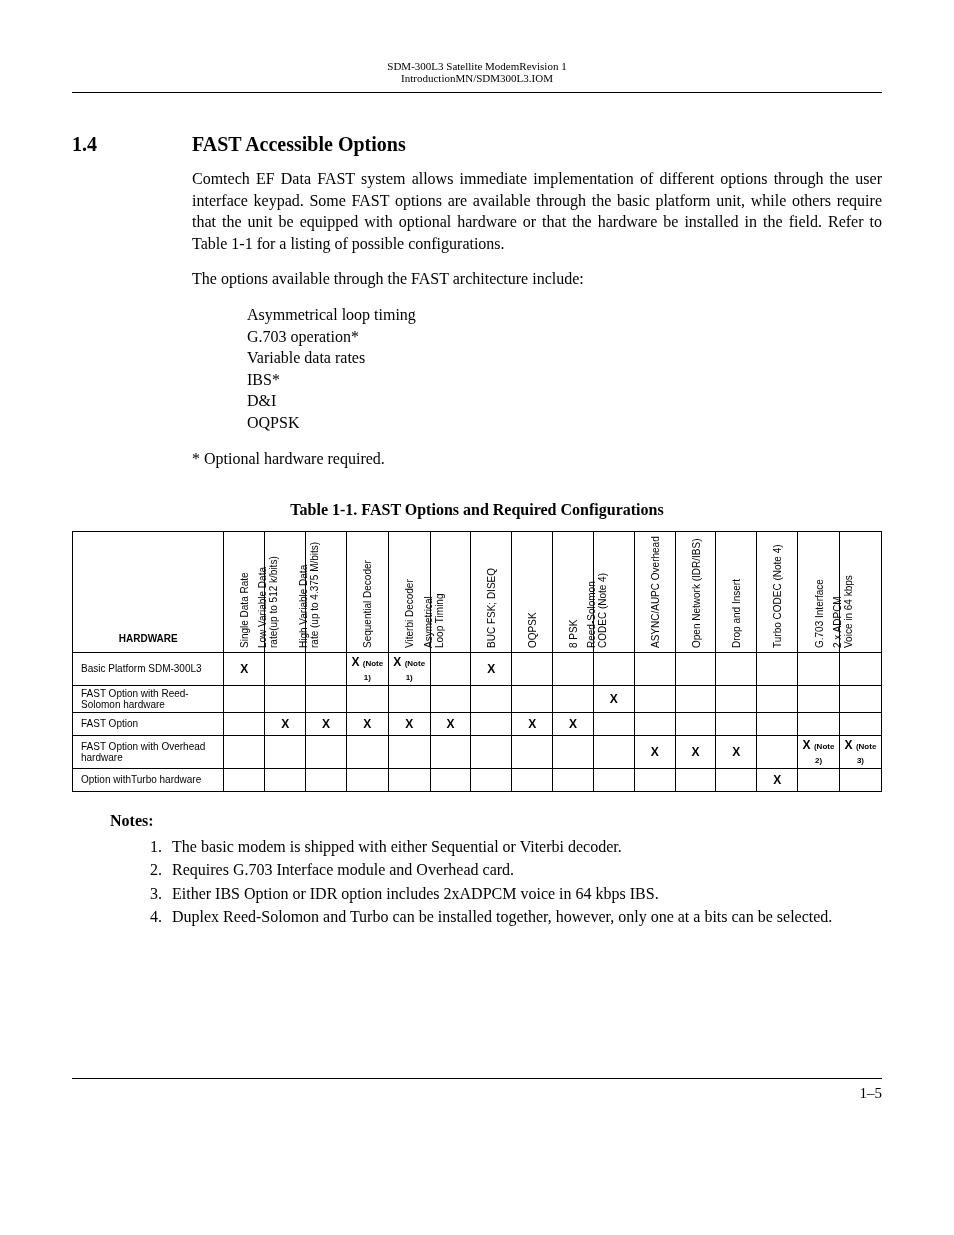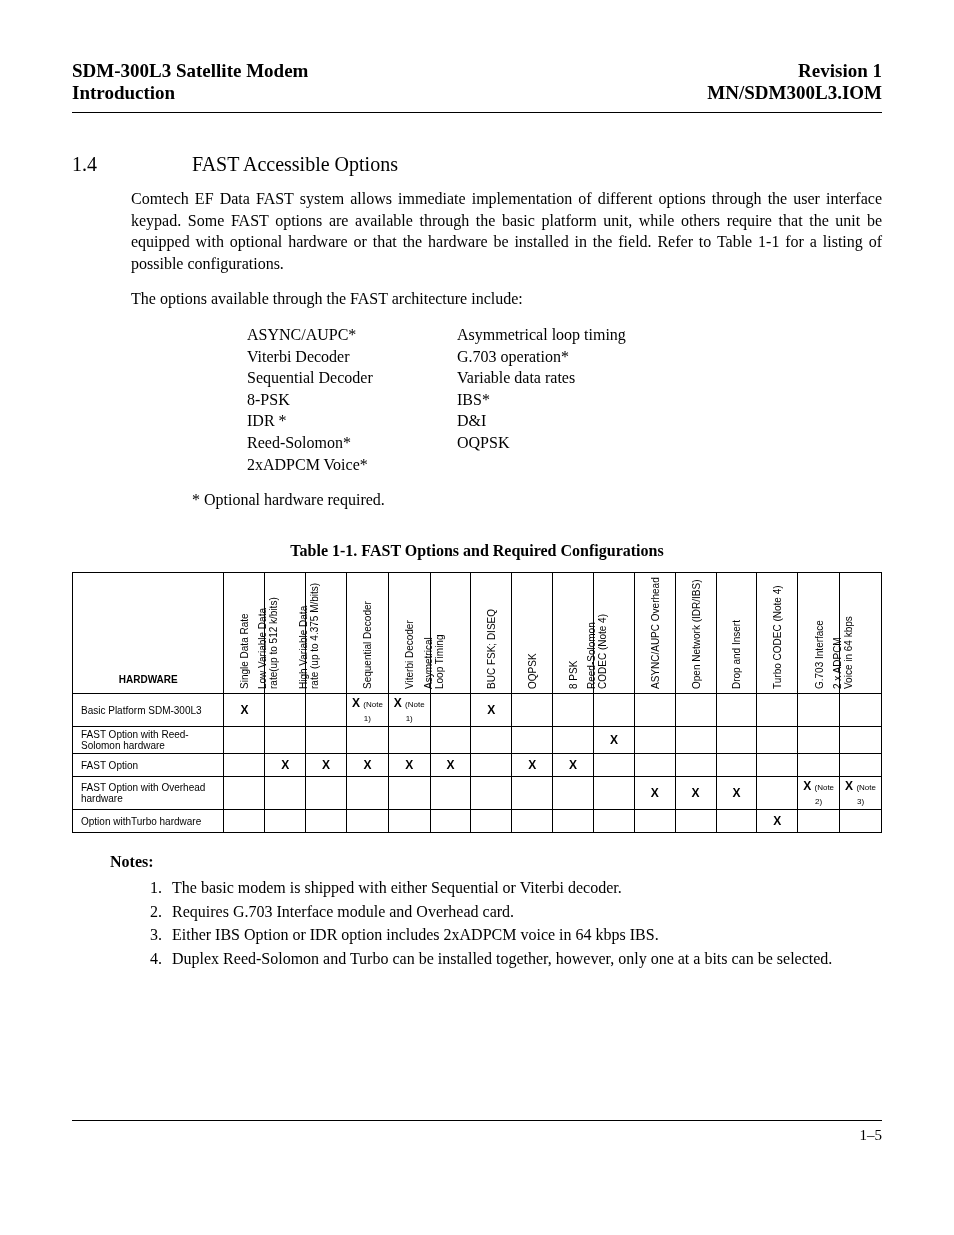--- a/index.html
+++ b/index.html
@@ -7,44 +7,43 @@
     font-size: 16px;
     color: #000;
     background: #fff;
     margin: 0;
     padding: 60px 72px 40px 72px;
     width: 954px;
     box-sizing: border-box;
   }
   .header-row {
     display: flex;
-    justify-content: space-between;
-    font-size: 19px;
-    font-weight: bold;
+    justify-content: center;
+    font-size: 11px;
   }
   .header-block { margin-bottom: 8px; }
   hr.rule {
     border: none;
     border-top: 1.5px solid #000;
     margin: 6px 0 18px 0;
   }
   hr.rule-bottom {
     border: none;
     border-top: 1px solid #000;
     margin: 6px 0 6px 0;
   }
   .section-heading {
     display: flex;
-    font-weight: normal;
+    font-weight: bold;
     font-size: 20px;
     margin: 40px 0 12px 0;
   }
   .sec-num { width: 120px; }
   .body-text {
-    margin-left: 59px;
+    margin-left: 120px;
     text-align: justify;
     line-height: 1.35;
   }
   .body-para { margin: 0 0 14px 0; }
   .two-col-list {
     margin-left: 175px;
     display: flex;
     margin-bottom: 14px;
   }
   .col { min-width: 210px; }
@@ -109,21 +108,21 @@
     font-size: 12px;
     height: 18px;
     vertical-align: middle;
   }
   table.options td.row-label {
     text-align: left;
     font-weight: normal;
     font-size: 10px;
     padding: 2px 8px;
   }
-  .cell-note { font-size: 8px; font-weight: normal; display:inline;margin-top:20px; }
+  .cell-note { font-size: 8px; font-weight: bold; display:inline;margin-top:20px; }
   .notes-block { margin-left: 38px; margin-top: 4px; }
   .notes-title { font-weight: bold; margin-bottom: 6px; }
   ol.notes-list {
     margin: 0 0 0 56px;
     padding: 0;
     line-height: 1.35;
   }
   ol.notes-list li { margin-bottom: 2px; padding-left: 6px; }
   .page-footer {
     text-align: right;
@@ -151,29 +150,20 @@
   <span class="sec-num">1.4</span>
   <span>FAST Accessible Options</span>
 </div>
 
 <div class="body-text">
   <p class="body-para">Comtech EF Data FAST system allows immediate implementation of different options through the user interface keypad. Some FAST options are available through the basic platform unit, while others require that the unit be equipped with optional hardware or that the hardware be installed in the field. Refer to Table 1-1 for a listing of possible configurations.</p>
   <p class="body-para">The options available through the FAST architecture include:</p>
 </div>
 
 <div class="two-col-list">
-  <div class="col" id="optcol1">
-      <div>ASYNC/AUPC*</div>
-      <div>Viterbi Decoder</div>
-      <div>Sequential Decoder</div>
-      <div>8-PSK</div>
-      <div>IDR *</div>
-      <div>Reed-Solomon*</div>
-      <div>2xADPCM Voice*</div>
-    </div>
   <div class="col" id="optcol2">
       <div>Asymmetrical loop timing</div>
       <div>G.703 operation*</div>
       <div>Variable data rates</div>
       <div>IBS*</div>
       <div>D&amp;I</div>
       <div>OQPSK</div>
     </div>
 </div>
 

